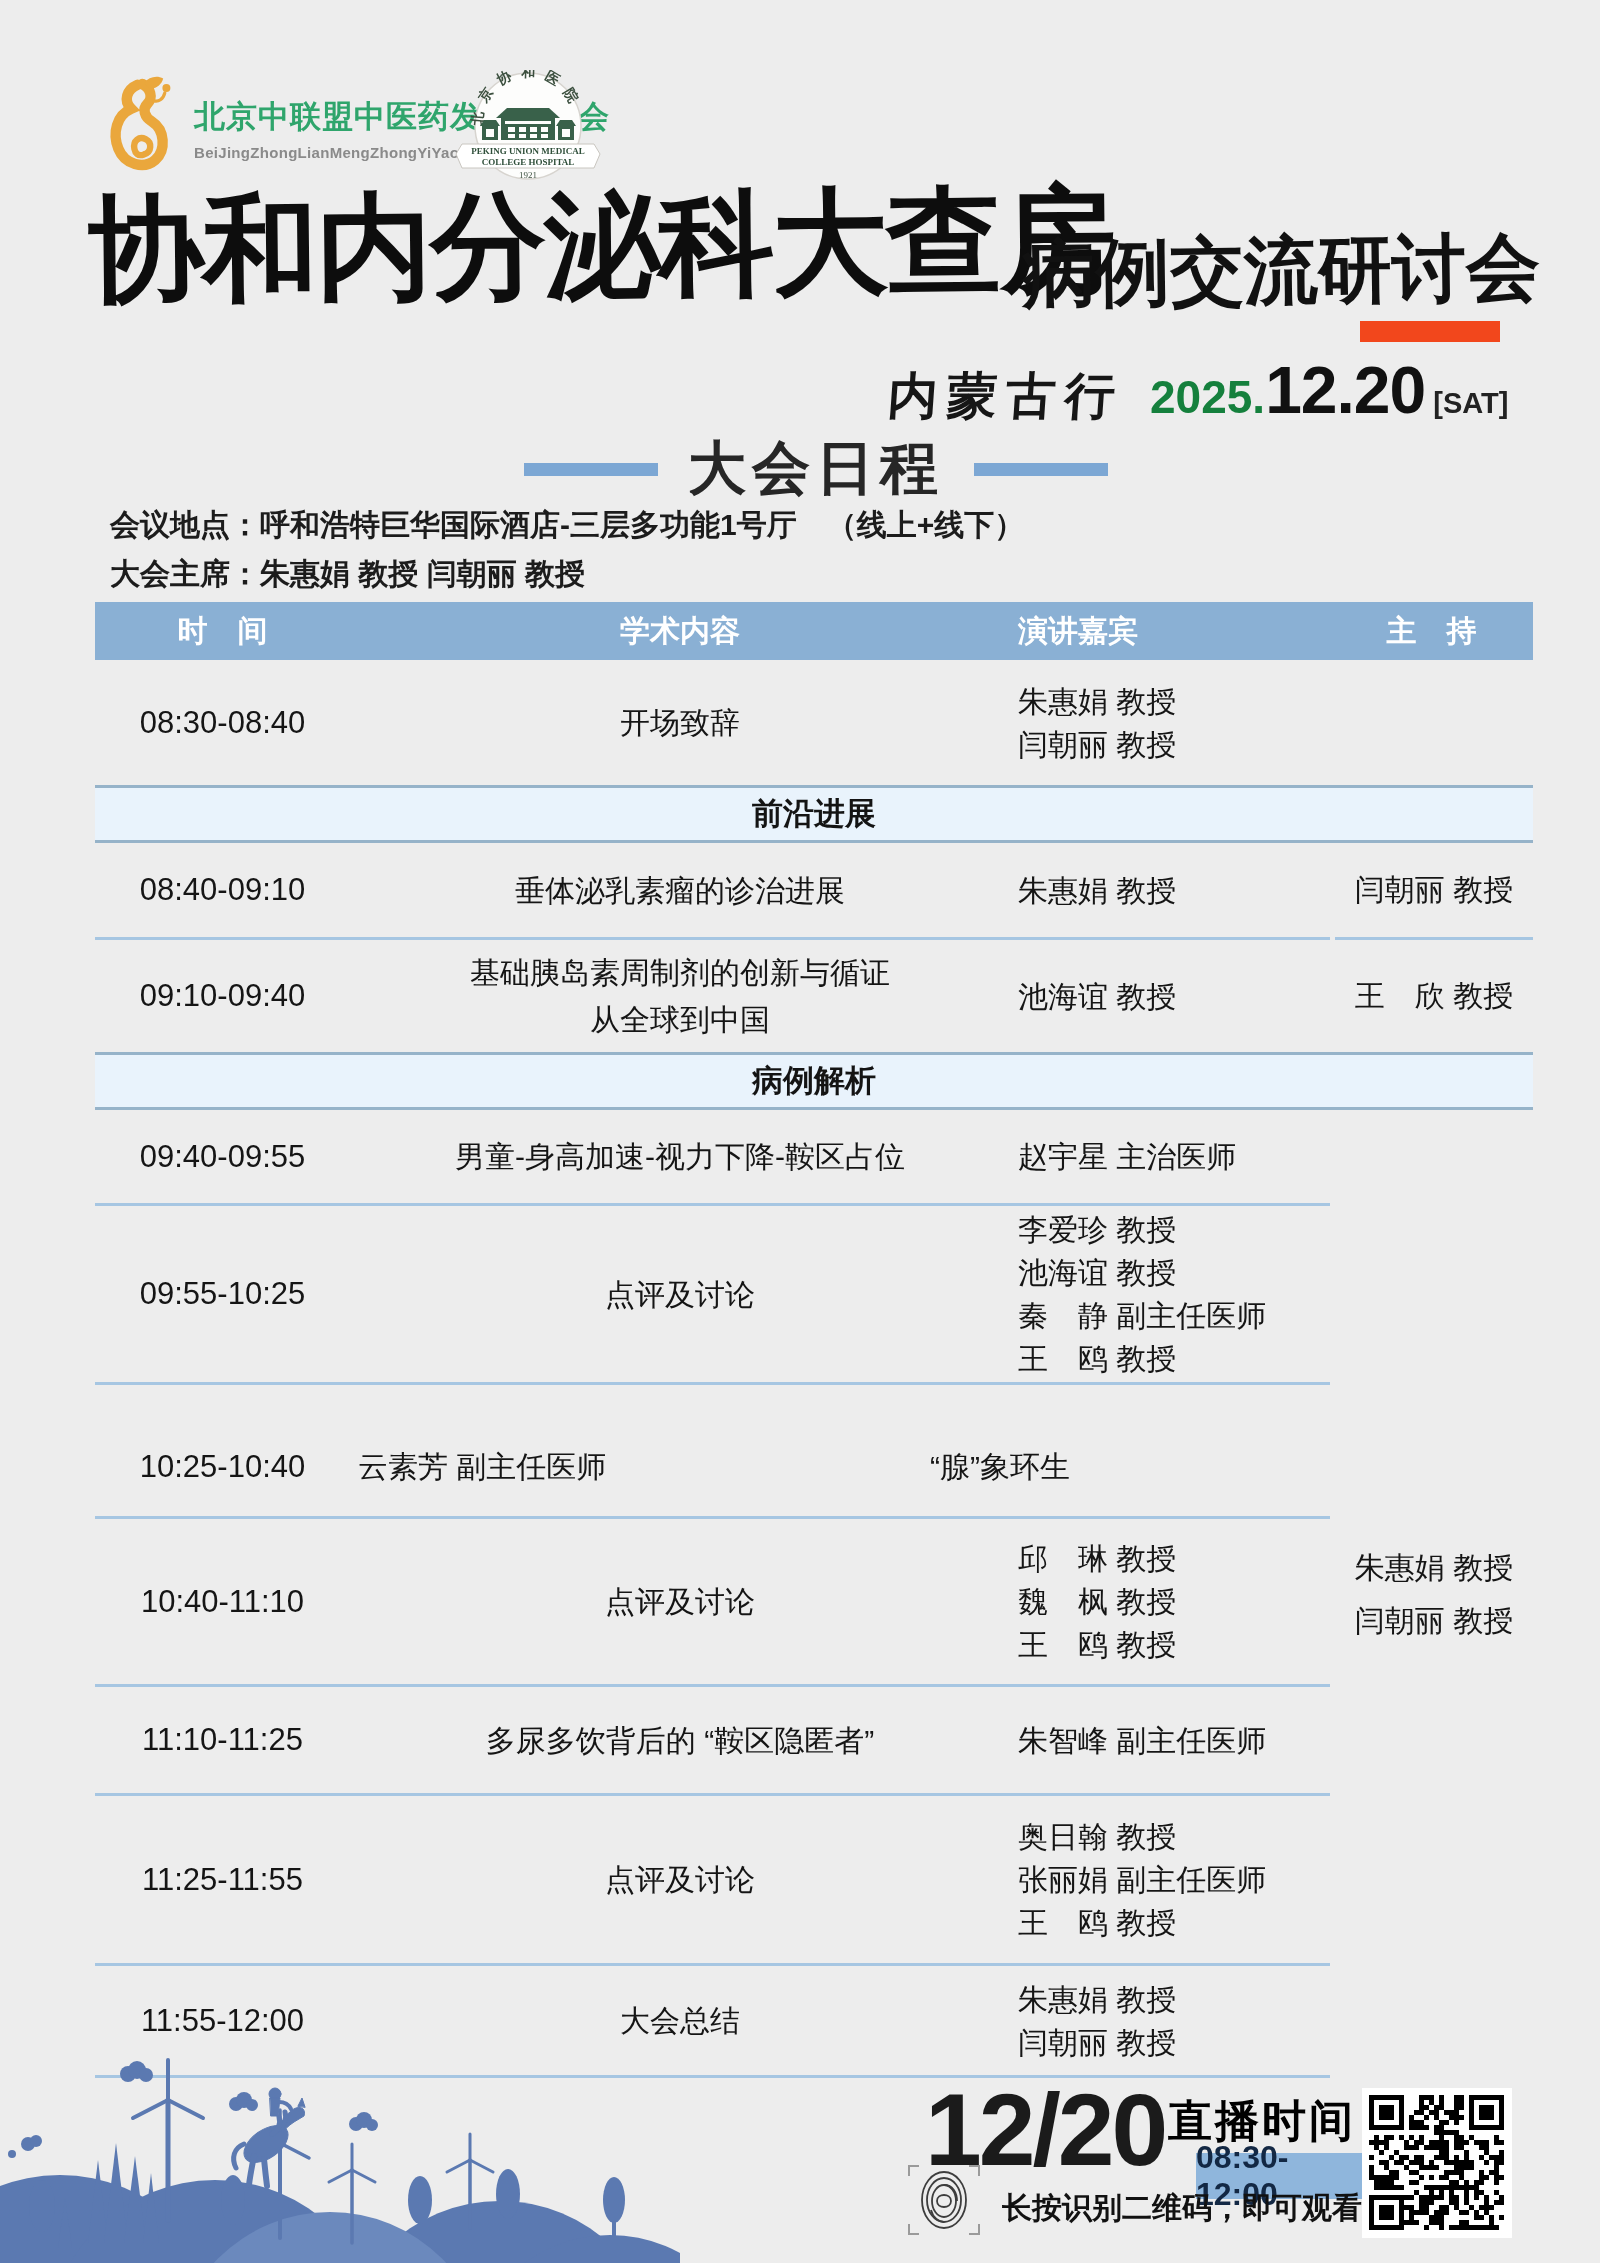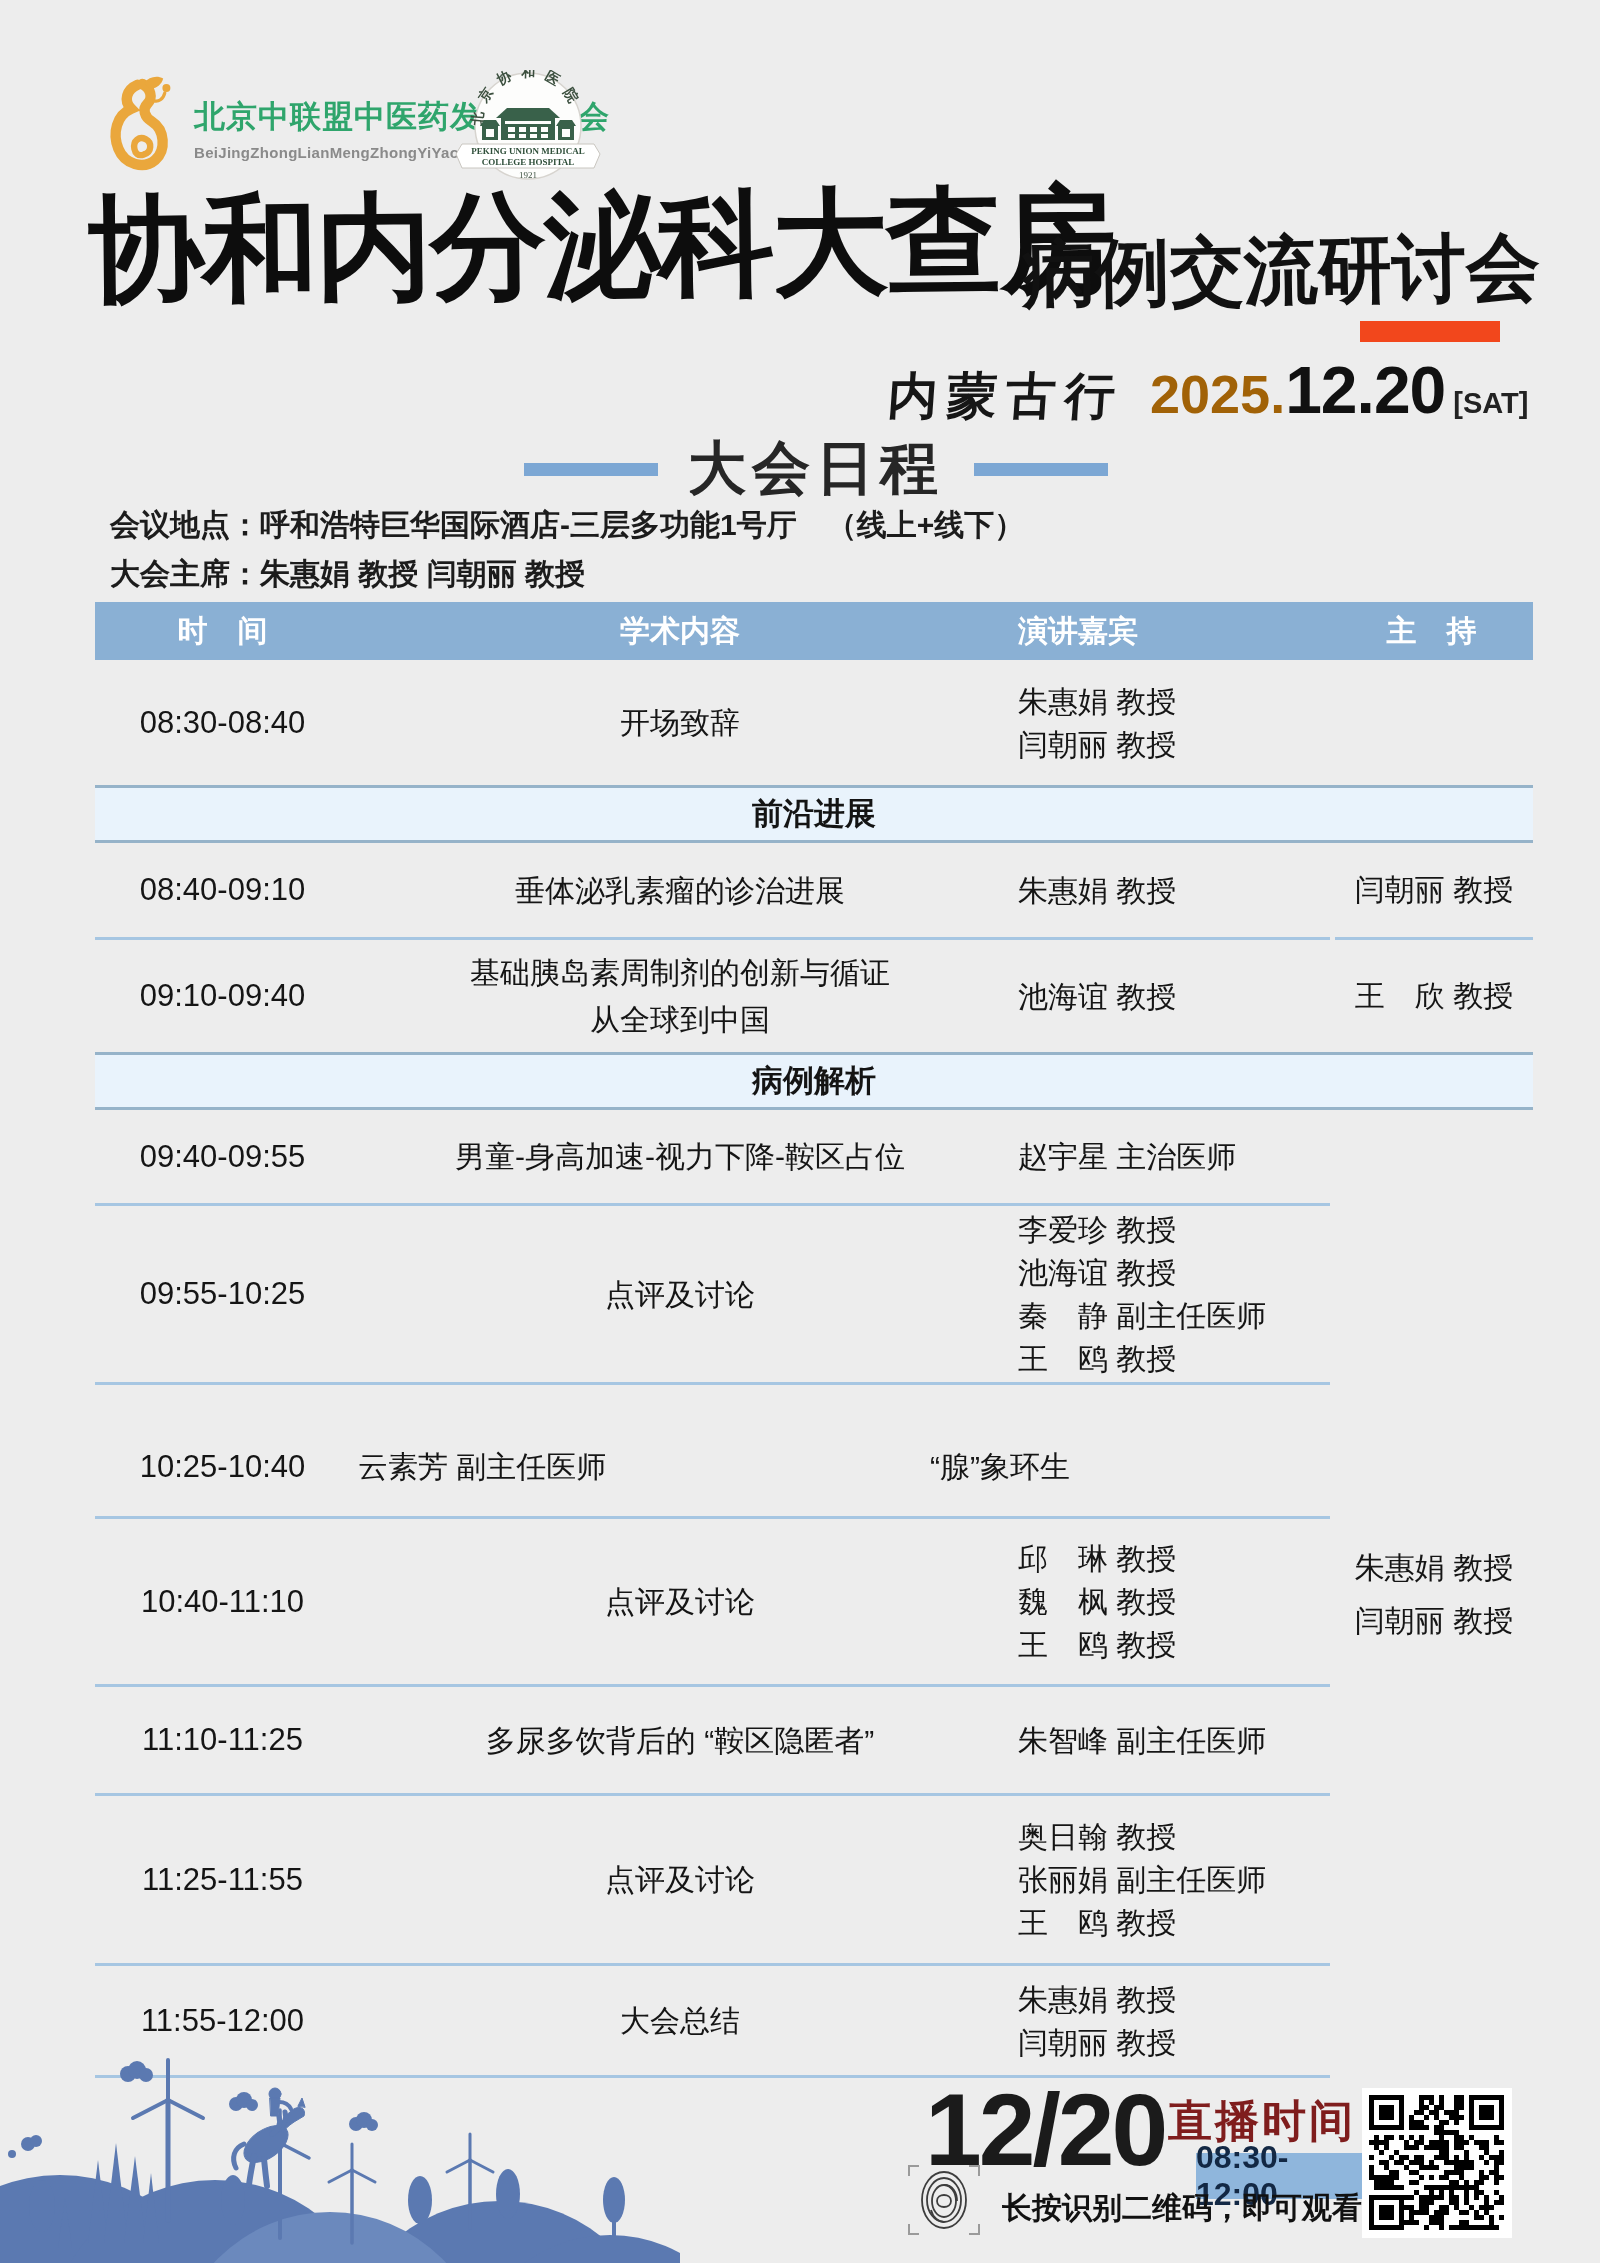--- a/index.html
+++ b/index.html
@@ -21,21 +21,21 @@
   
   .title-main{position:absolute;left:88px;top:168px;font-family:"DejaVu Serif",serif;
     font-size:116px;font-weight:900;color:#0d0d0d;letter-spacing:-2px;transform:rotate(-.6deg);white-space:nowrap;}
   .title-sub{position:absolute;left:1022px;top:222px;font-family:"DejaVu Serif",serif;
     font-size:74px;font-weight:900;color:#111;letter-spacing:0;transform:rotate(-.8deg);white-space:nowrap;}
   .title-underline{position:absolute;left:1360px;top:321px;width:140px;height:21px;background:var(--red);}
 
   
   .date-line{position:absolute;left:888px;top:352px;display:flex;align-items:baseline;white-space:nowrap;}
   .trip{font-family:"DejaVu Serif",serif;font-size:50px;font-weight:900;color:#161616;letter-spacing:9px;transform:skewX(-4deg);}
-  .yr{font-size:54px;font-weight:700;color:#a16207;margin-left:26px;}
+  .yr{font-size:46px;font-weight:700;color:#15803d;margin-left:26px;}
   .day{font-size:66px;font-weight:700;color:#111;letter-spacing:-1px;}
   .sat{font-size:29px;font-weight:600;color:#222;margin-left:8px;}
 
   
   .agenda-heading{position:absolute;left:0;top:430px;width:1600px;display:flex;justify-content:center;align-items:center;gap:30px;padding-left:32px;}
   .dash{width:134px;height:13px;background:#7ca7d4;}
   .agenda-heading .txt{font-size:58px;font-weight:900;color:#262626;letter-spacing:6px;}
 
   
   .info{position:absolute;left:110px;top:500px;font-size:30px;font-weight:600;color:#1c1c1c;line-height:49px;white-space:nowrap;}
@@ -59,21 +59,21 @@
     align-items:center;font-size:30px;line-height:44px;color:var(--ink);}
   .c-mod.sep{border-bottom:3px solid var(--sep);}
   .band{height:58px;background:var(--bandFill);border-top:3px solid var(--bandBorder);border-bottom:3px solid var(--bandBorder);
     display:flex;align-items:center;justify-content:center;font-size:31px;font-weight:700;color:#141414;}
   .span-mod{position:absolute;right:0;top:50%;transform:translateY(-50%);width:198px;text-align:center;
     font-size:30px;line-height:53px;color:var(--ink);}
 
   
   .silhouette{position:absolute;left:0;bottom:0;width:680px;height:215px;}
   .f-date{position:absolute;left:925px;top:2072px;font-size:102px;font-weight:700;color:#1b1b1b;letter-spacing:-3px;}
-  .f-live{position:absolute;left:1168px;top:2092px;font-size:44px;font-weight:700;color:#7f1d1d;letter-spacing:3px;}
+  .f-live{position:absolute;left:1168px;top:2092px;font-size:44px;font-weight:700;color:#000000;letter-spacing:3px;}
   .f-badge{position:absolute;left:1168px;top:2153px;width:172px;height:46px;background:var(--badge);
     display:flex;align-items:center;justify-content:center;font-size:32px;font-weight:700;color:#132844;margin-left:28px;}
   .f-hint{position:absolute;left:1002px;top:2188px;font-size:30px;font-weight:700;color:#111;white-space:nowrap;}
   .fingerprint{position:absolute;left:903px;top:2160px;width:82px;height:80px;}
   .qr{position:absolute;left:1362px;top:2088px;width:150px;height:150px;background:#fff;}
   .qr svg{display:block;}
 </style>
 </head>
 <body>
 

